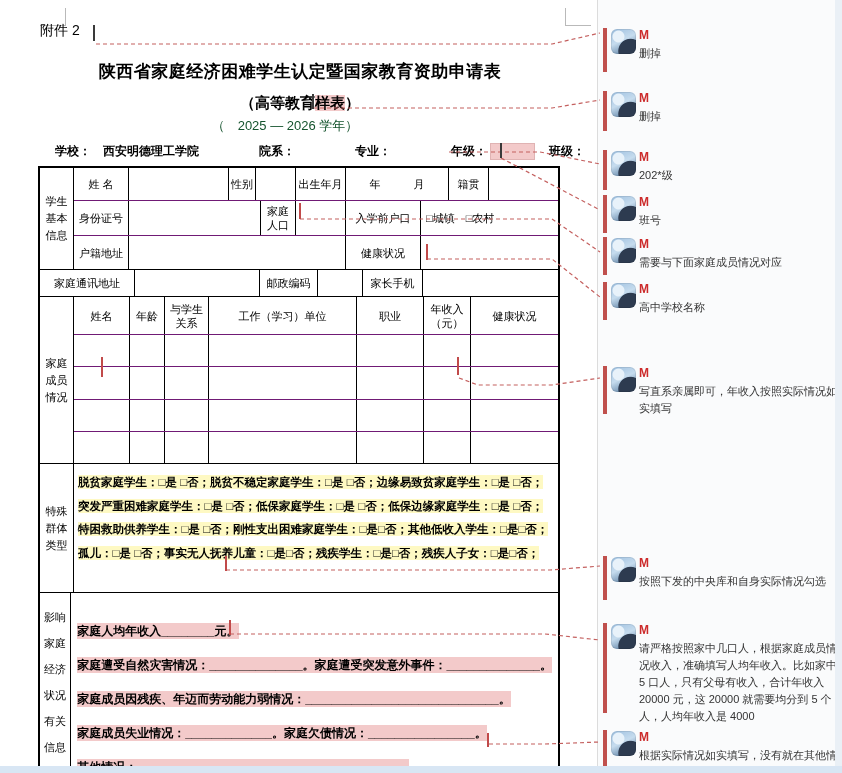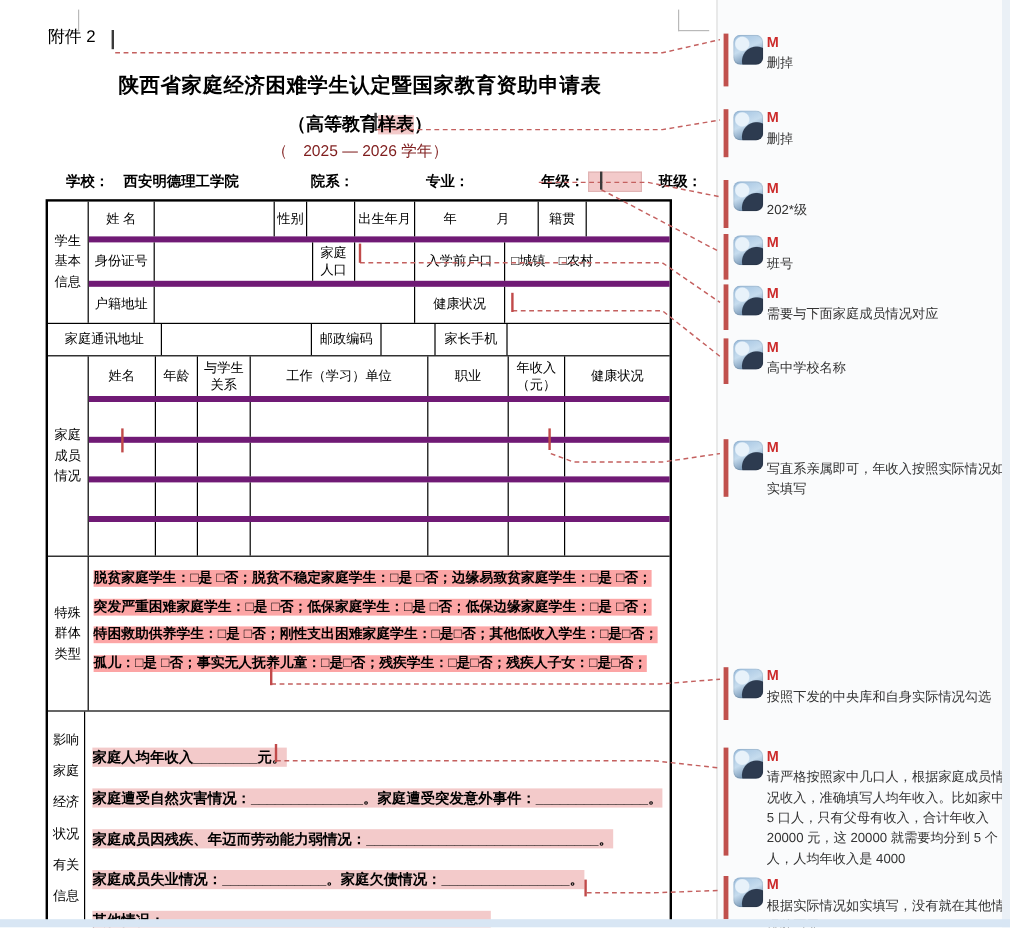--- a/index.html
+++ b/index.html
@@ -9,41 +9,41 @@
   
   .doc{position:absolute;left:0;top:0;width:597px;height:580px;background:#fff;}
   .cropmark{position:absolute;width:25px;height:17px;}
   .cropmark.tl{left:40px;top:8px;border-right:1px solid #b9b9b9;border-bottom:1px solid #b9b9b9;}
   .cropmark.tr{left:565px;top:8px;border-left:1px solid #b9b9b9;border-bottom:1px solid #b9b9b9;}
 
   .attach{position:absolute;left:40px;top:22px;font-size:14px;color:#000;}
   .title{position:absolute;left:20px;top:60px;width:560px;text-align:center;font-size:17px;font-weight:bold;color:#000;letter-spacing:.5px;}
   .subtitle{position:absolute;left:20px;top:94px;width:560px;text-align:center;font-size:15px;font-weight:bold;font-family:"Liberation Serif",serif;color:#000000;}
   .subtitle .hl{background:#f3caca;}
-  .yearline{position:absolute;left:20px;top:117px;width:560px;text-align:center;font-size:13px;color:#7f1d1d;}
+  .yearline{position:absolute;left:5px;top:117px;width:560px;text-align:center;font-size:13px;color:#14532d;}
 
   .schoolline{position:absolute;left:55px;top:143px;font-size:12px;font-weight:600;color:#000;display:flex;align-items:center;white-space:nowrap;}
   .schoolline .gap1{margin-left:12px;} .schoolline .gapL{margin-left:60px;}
   .gradebox{display:inline-block;width:43px;height:15px;background:#f3caca;border:1px solid #e0b3b3;margin-left:3px;vertical-align:middle;}
 
   
   .bigtable{position:absolute;left:38px;top:166px;width:522px;border:2px solid #000;box-sizing:border-box;font-size:11px;color:#000;}
   .sect{display:flex;border-bottom:1px solid #000;}
   .sect:last-child{border-bottom:none;}
   .vlabel{width:34px;border-right:1px solid #000;display:flex;align-items:center;justify-content:center;text-align:center;word-break:break-all;line-height:17px;padding:2px 4px;box-sizing:border-box;}
   .rows{flex:1;display:flex;flex-direction:column;}
-  .row{display:flex;border-bottom:5px solid #701a75;}
+  .row{display:flex;border-bottom:1px solid #701a75;}
   .row:last-child{border-bottom:none;}
   .cell{border-right:1px solid #000;display:flex;align-items:center;justify-content:center;text-align:center;box-sizing:border-box;padding:1px 2px;line-height:14px;position:relative;}
   .cell:last-child{border-right:none;}
   .cell.left{justify-content:flex-start;text-align:left;padding-left:5px;}
 
   .spec-content{flex:1;padding:7px 3px 5px 4px;box-sizing:border-box;}
   .spec-line{font-weight:bold;font-size:11.5px;line-height:23.5px;white-space:nowrap;}
-  .spec-line .plink{background:#fca5a5;padding:1px 0;}
+  .spec-line .plink{background:#fef9c3;padding:1px 0;}
   .spec-line.blue .plink{color:#3b3bd0;}
 
   .eco-content{flex:1;padding:28px 6px 8px 6px;box-sizing:border-box;}
   .eco-line{font-weight:bold;font-size:12px;line-height:20px;margin-bottom:14px;white-space:nowrap;}
   .eco-line .plink{background:#f3caca;padding:1px 0;}
 
   
   .cursor{position:absolute;width:1.5px;background:#c14a4a;z-index:6;}
   .cursor.dark{background:#3a3a3a;}
 

